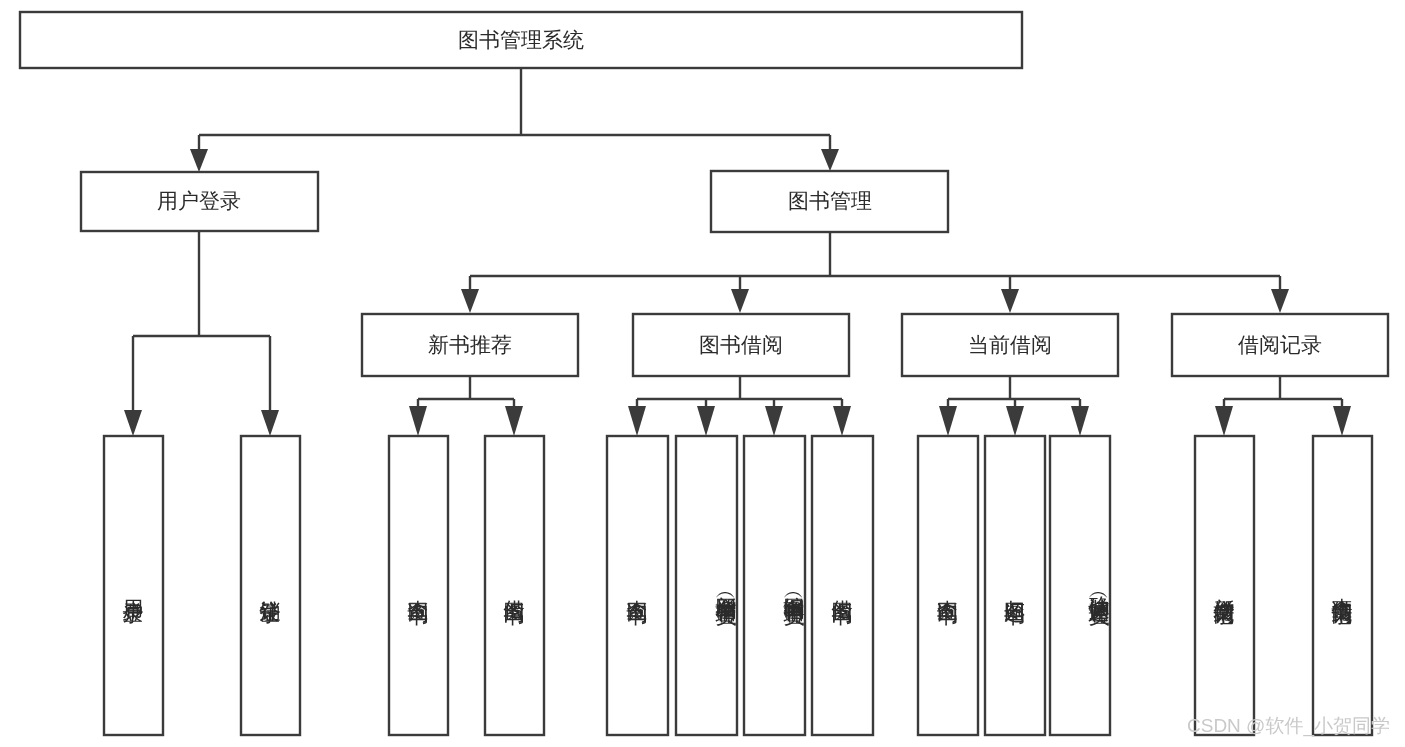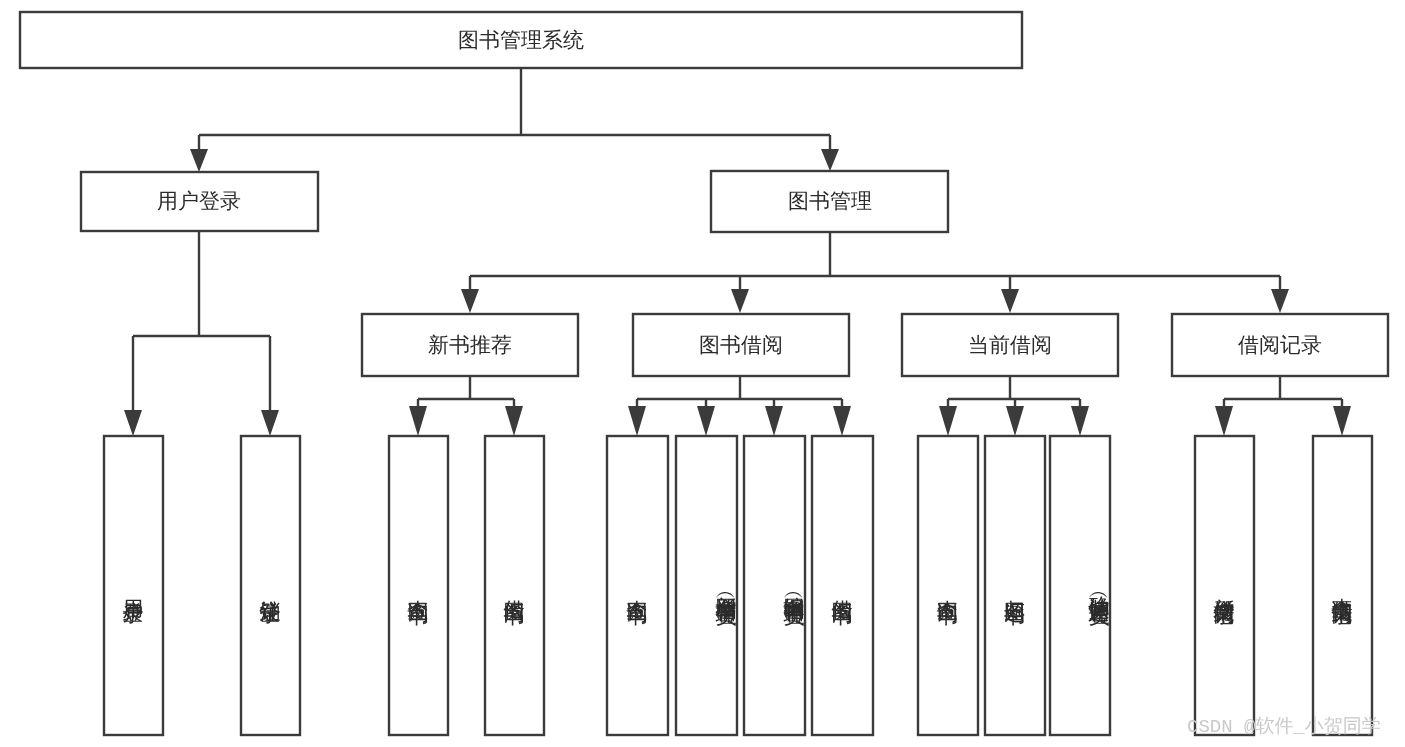--- a/index.html
+++ b/index.html
@@ -61,21 +61,21 @@
     line-height: 1;
     display: flex;
     align-items: center;
     justify-content: center;
     text-align: center;
     white-space: nowrap;
     pointer-events: none;
   }
   .watermark {
     position: absolute;
-    font-family: Liberation Mono, monospace;
+    font-family: Liberation Sans, sans-serif;
     font-size: 19px;
     color: #c9c9c9;
     white-space: nowrap;
     left: 1187px;
     top: 713px;
   }
 </style>
 </head>
 <body>
 

